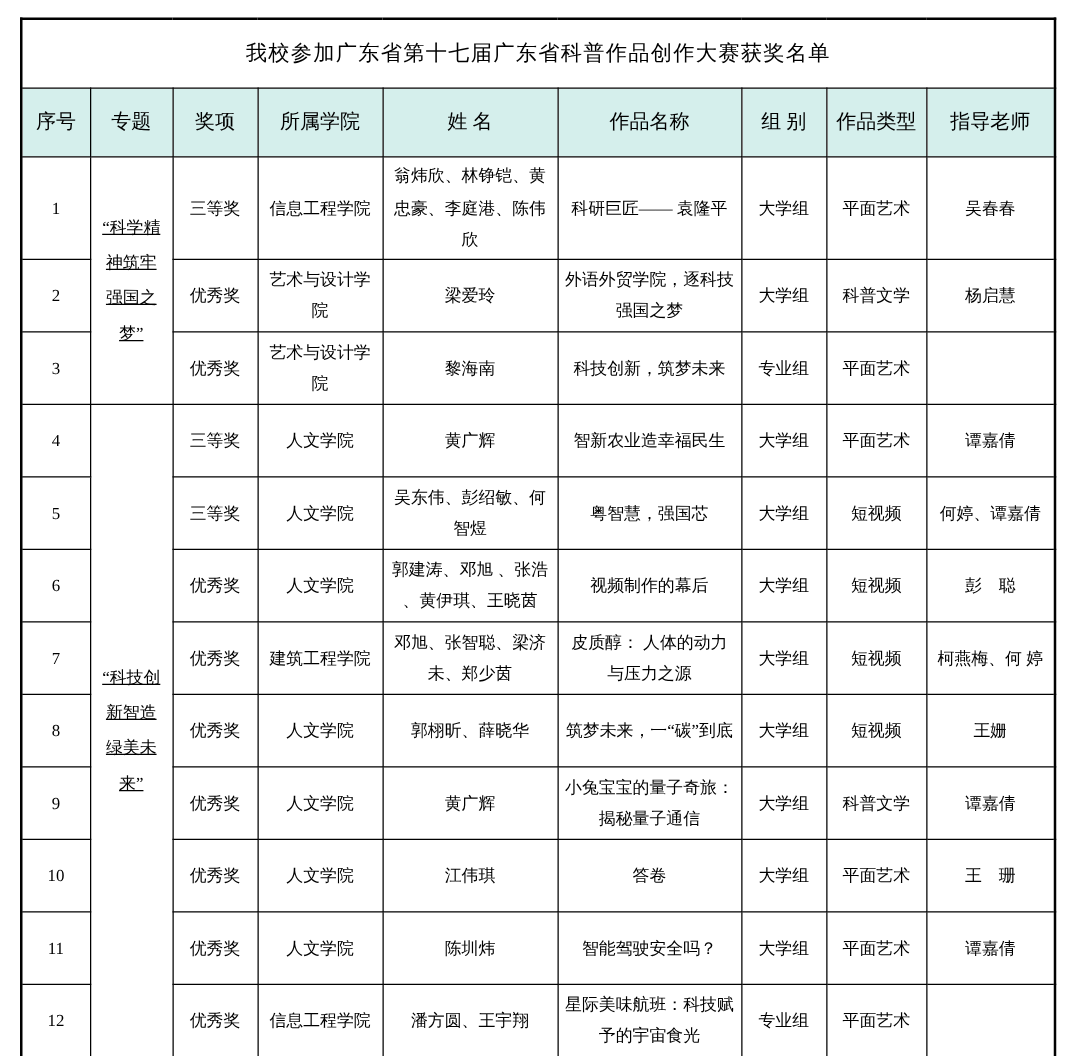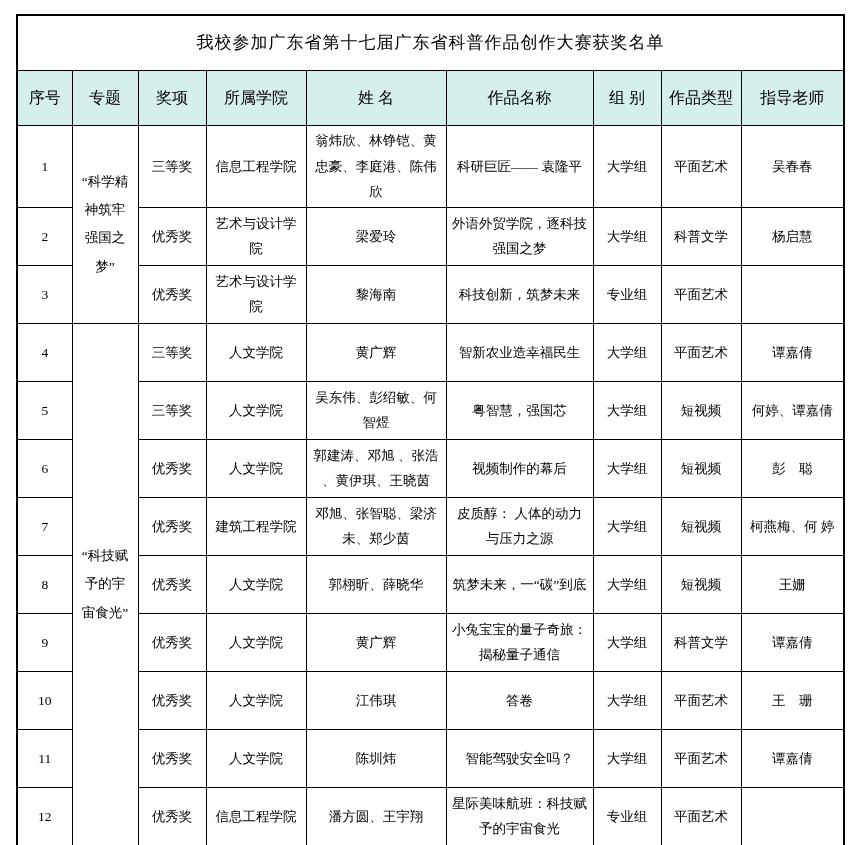--- a/index.html
+++ b/index.html
@@ -42,20 +42,21 @@
     background: var(--header-bg, #d5efec);
     font-size: 16px;
   }
   .data-row td {
     height: 53px;
     background: #ffffff;
   }
   td.topic-cell {
     line-height: 2.1;
     padding: 14px 6px;
+    text-decoration: underline;
   }
 </style>
 </head>
 <body>
 
 <div class="sheet">
   <table class="award-table">
     <colgroup>
       <col style="width:55px">
         <col style="width:66px">
@@ -114,21 +115,21 @@
       <td>艺术与设计学院</td>
       <td>黎海南</td>
       <td>科技创新，筑梦未来</td>
       <td>专业组</td>
       <td>平面艺术</td>
       <td></td>
     </tr>
 
     <tr class="data-row">
       <td>4</td>
-      <td class="topic-cell" rowspan="9">“科技赋予的宇宙食光”</td>
+      <td class="topic-cell" rowspan="9">“科技创新智造绿美未来”</td>
       <td>三等奖</td>
       <td>人文学院</td>
       <td>黄广辉</td>
       <td>智新农业造幸福民生</td>
       <td>大学组</td>
       <td>平面艺术</td>
       <td>谭嘉倩</td>
     </tr>
 
     <tr class="data-row">

